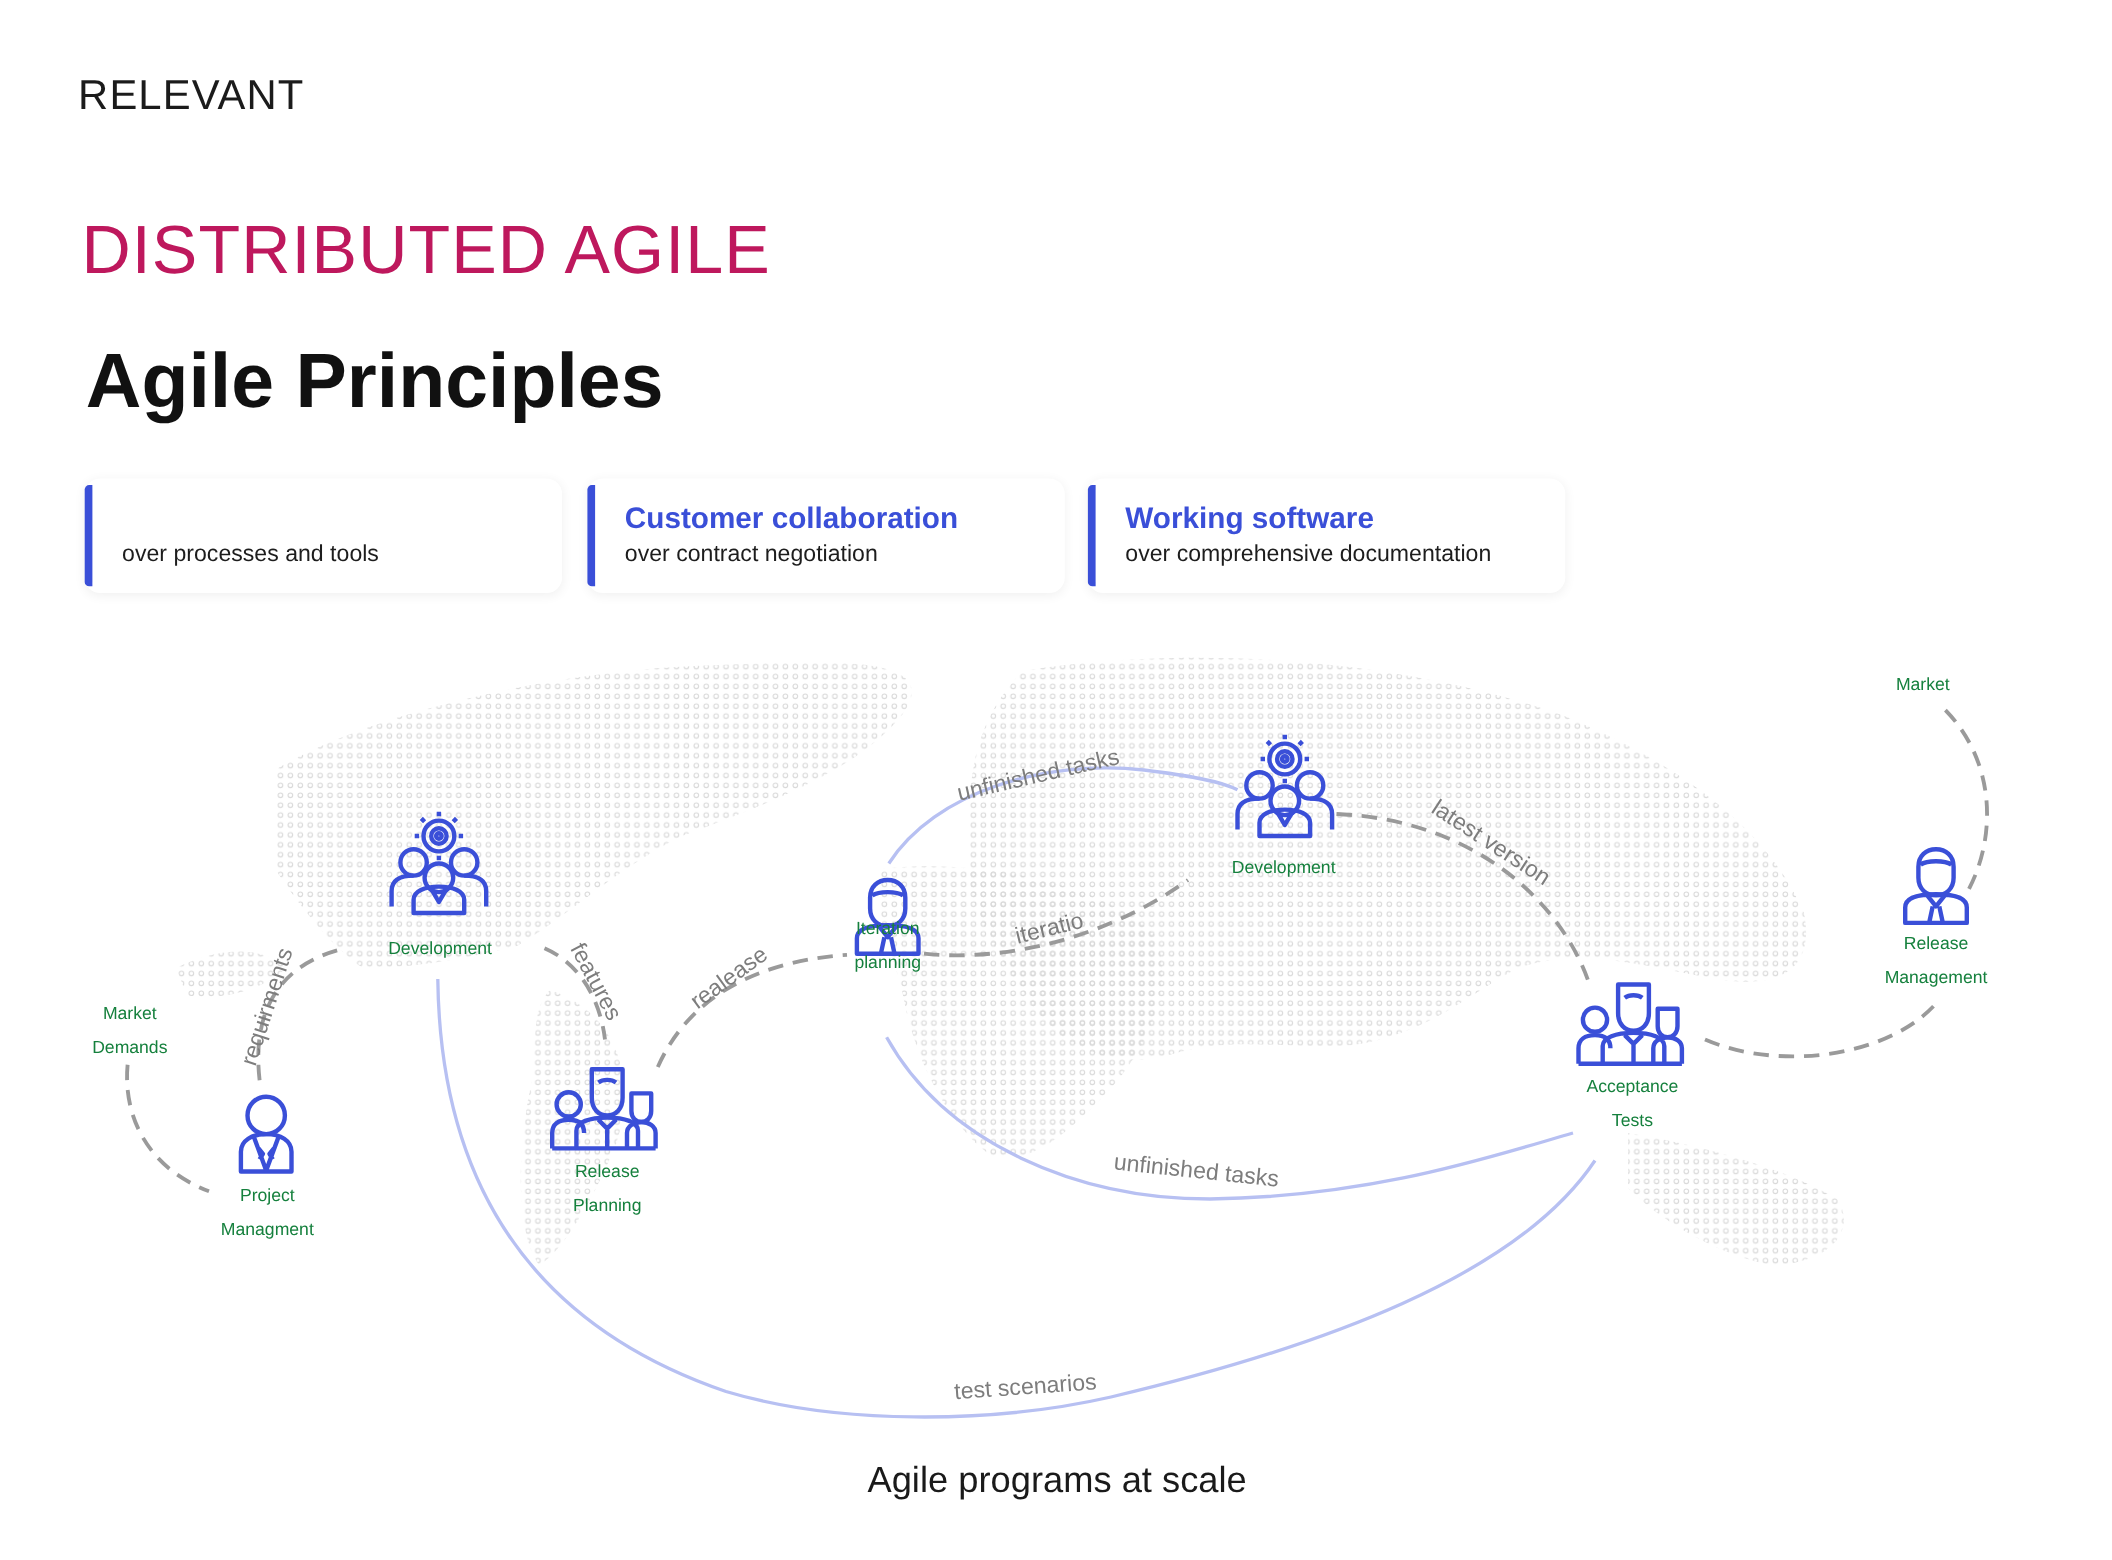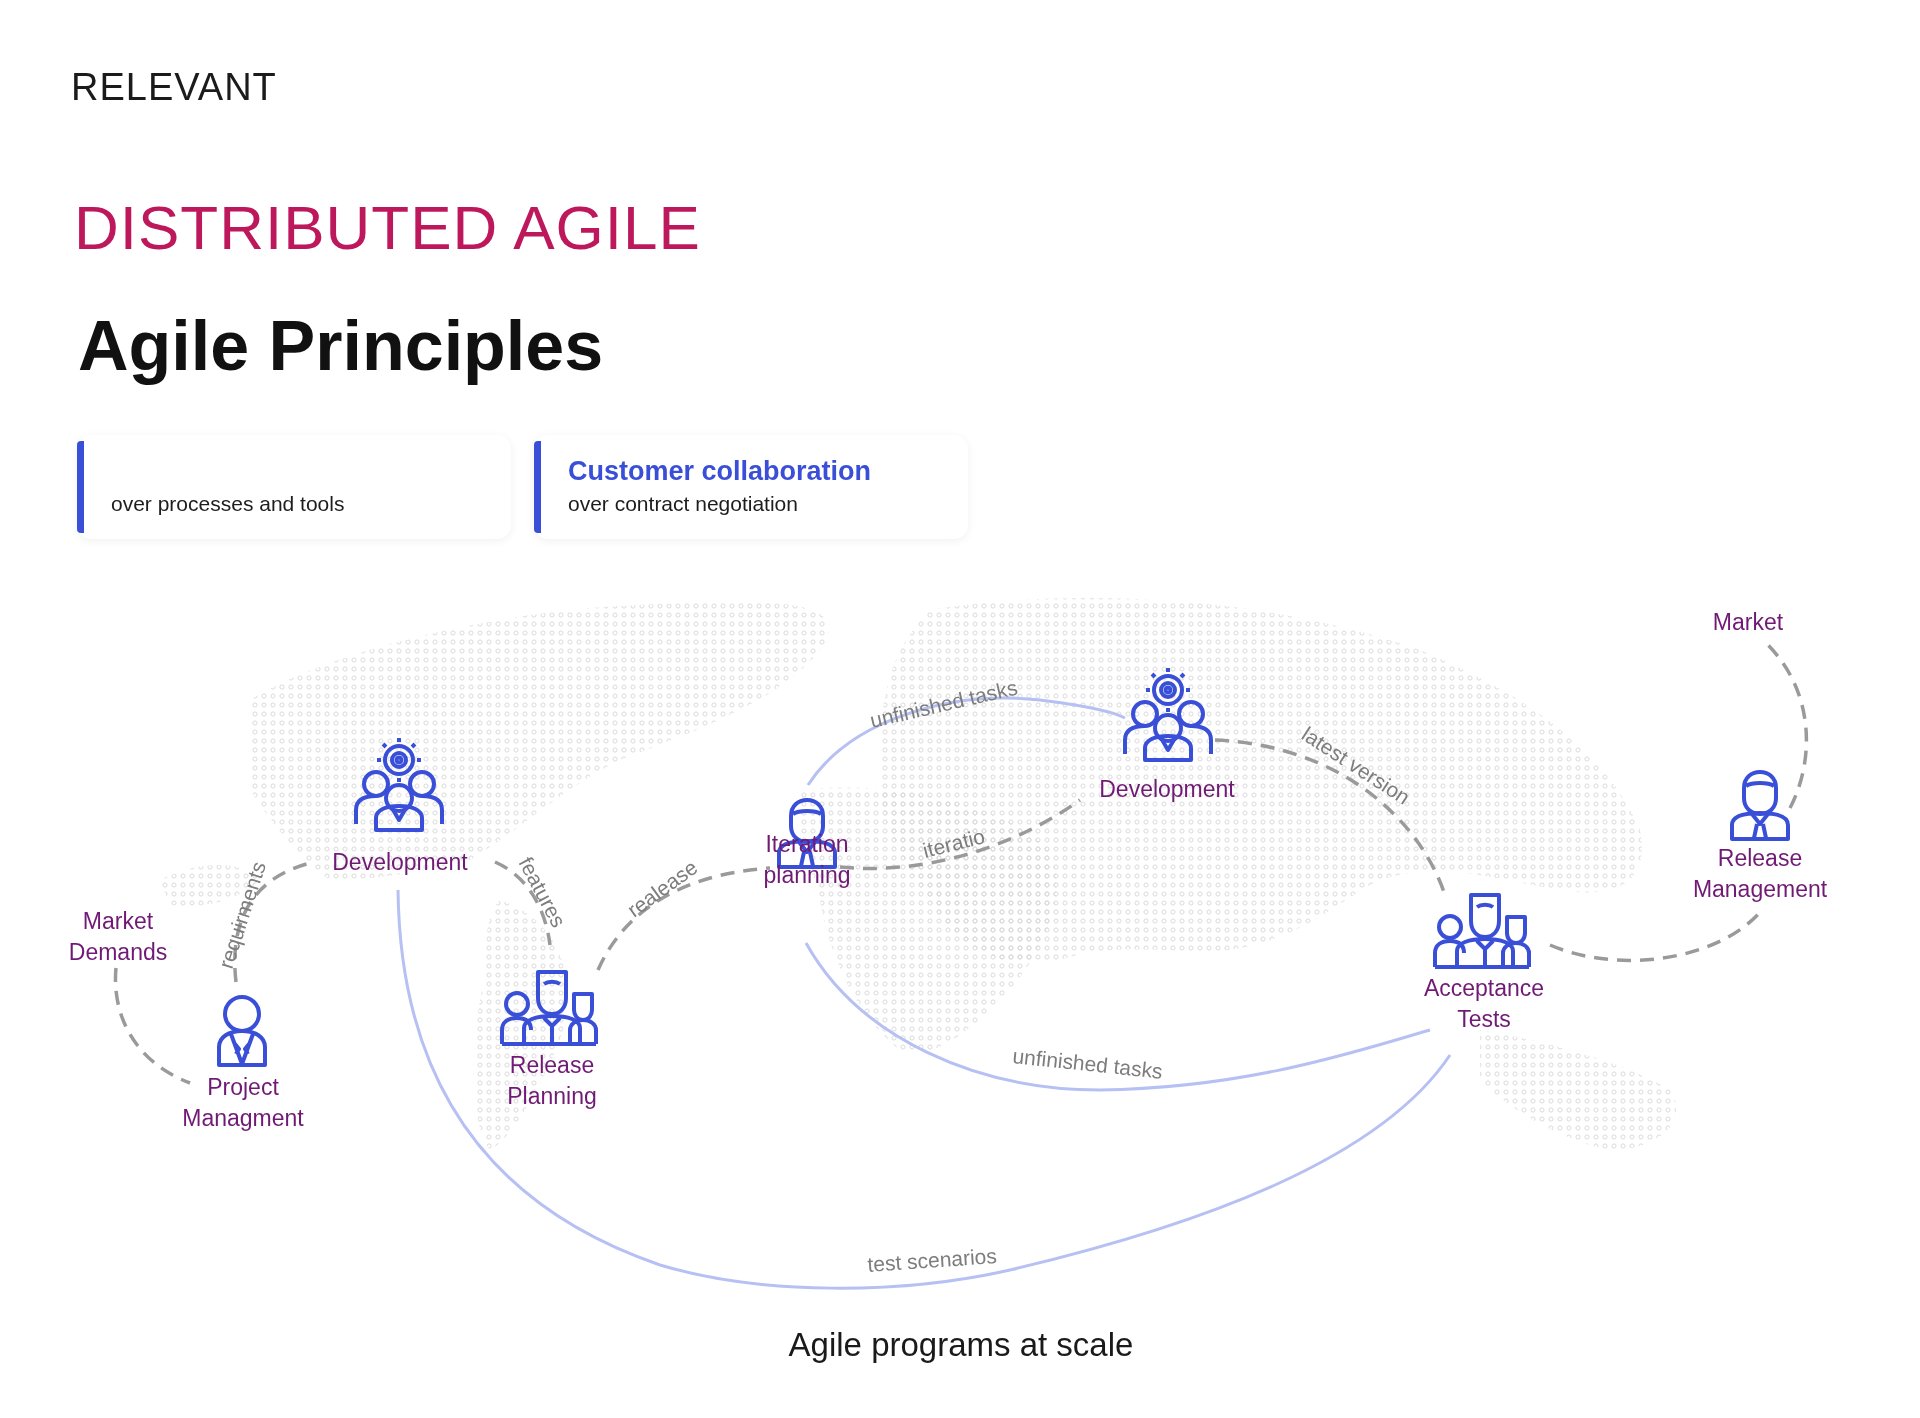--- a/index.html
+++ b/index.html
@@ -13,40 +13,45 @@
   .cards { position:absolute; left:77px; top:435px; width:1805px; height:105px; }
   .card { position:absolute; top:0; height:104px; width:434px; background:#fff;
           border-radius:14px; box-shadow:0 2px 10px rgba(0,0,0,0.06); }
   .card .bar { position:absolute; left:0; top:6px; bottom:6px; width:7px;
                background:#3a4fd8; border-radius:4px 0 0 4px; }
   .card .title { position:absolute; left:34px; top:21px; font-size:27px; font-weight:700;
                  color:#3a4fd8; white-space:nowrap; }
   .card .sub { position:absolute; left:34px; top:57px; font-size:21px; color:#1d1d1d;
                white-space:nowrap; }
   .node-label { position:absolute; transform:translateX(-50%); text-align:center;
-                font-size:23px; line-height:31px; color:#701a75; white-space:nowrap; }
+                font-size:16px; line-height:31px; color:#15803d; white-space:nowrap; }
   .caption { position:absolute; left:0; width:1922px; top:1326px; text-align:center;
              font-size:33px; font-weight:400; color:#1a1a1a; }
 </style>
 </head>
 <body>
 
 <div class="brand">RELEVANT</div>
 <div class="h1">DISTRIBUTED AGILE</div>
 <div class="h2">Agile Principles</div>
 
 <div class="cards">
   <div class="card" style="left:0px;">
     <div class="bar"></div>
     <div class="sub">over processes and tools</div>
   </div>
   <div class="card" style="left:457px;">
     <div class="bar"></div>
     <div class="title">Customer collaboration</div>
     <div class="sub">over contract negotiation</div>
+  </div>
+  <div class="card" style="left:912px;">
+    <div class="bar"></div>
+    <div class="title">Working software</div>
+    <div class="sub">over comprehensive documentation</div>
   </div>
 </div>
 
 <svg style="position:absolute;left:0;top:0;" width="1920" height="1418" viewBox="0 0 1920 1418">
   <defs>
     <pattern id="dots" width="9" height="9" patternUnits="userSpaceOnUse">
       <circle cx="3" cy="3" r="2.1" fill="none" stroke="#d3d3d3" stroke-width="1"></circle>
     </pattern>
   </defs>
 

